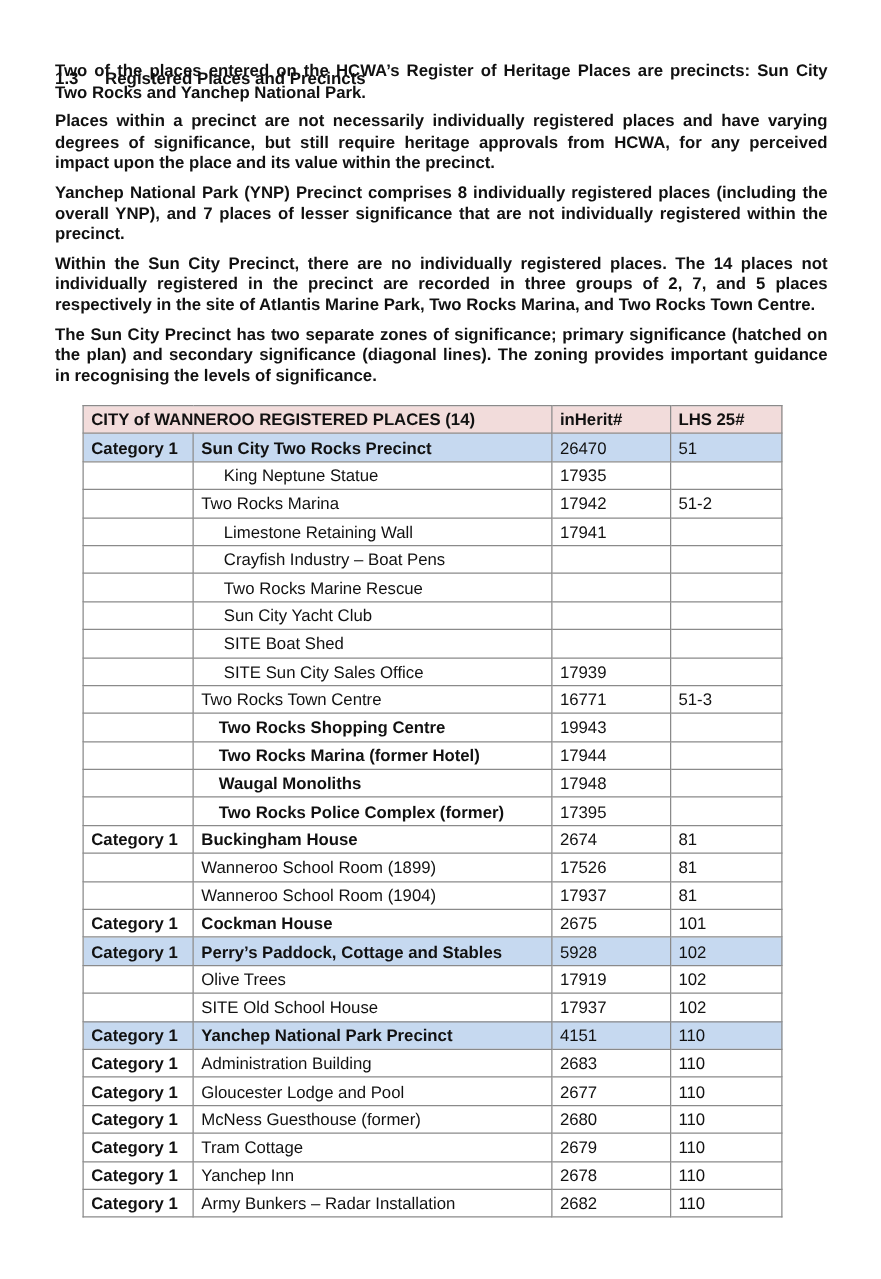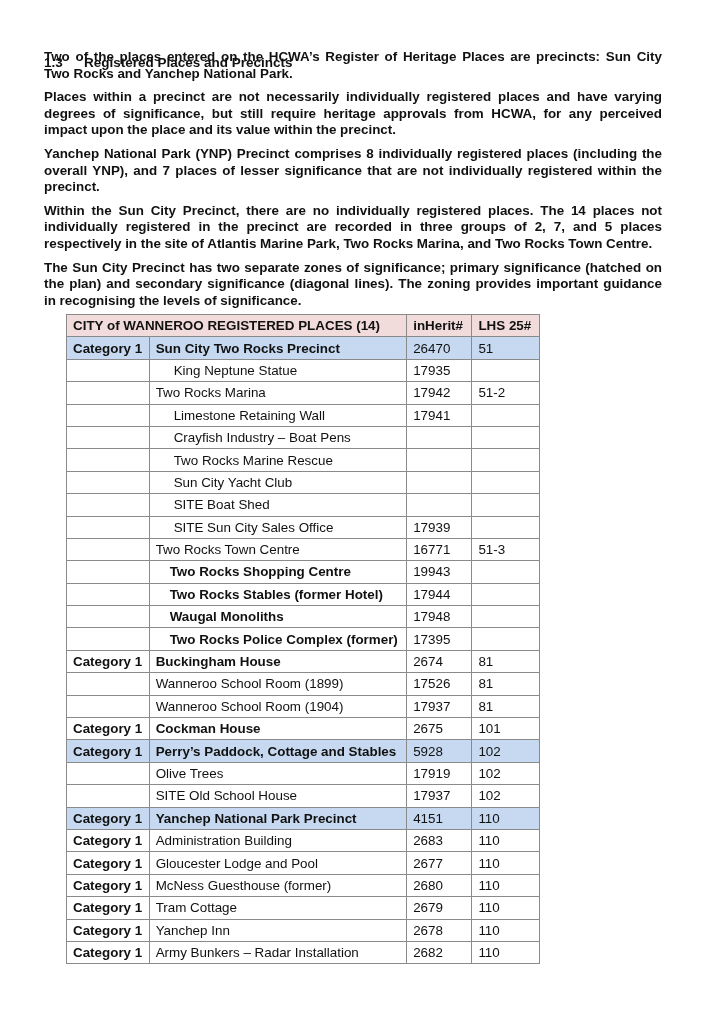--- a/index.html
+++ b/index.html
@@ -11,22 +11,22 @@
     position: absolute; left: 44px; top: 25px;
     font-size: 13.5px; font-weight: bold; display: flex; margin-top: 30px;
   }
   .heading .num { width: 40px; }
   .paras { position: absolute; left: 44px; top: 49px; width: 618px; font-weight: bold; }
   .paras p {
     margin: 0 0 7px 0; font-size: 13.4px; line-height: 16.6px;
     text-align: justify;
   }
   table.reg {
-    position: absolute; left: 66px; top: 314px;
-    border-collapse: collapse; width: 474px;
+    position: absolute; left: 66px; top: 324px;
+    border-collapse: collapse; width: 560px;
     font-size: 13.4px;
     border-radius: 13px;
   }
   table.reg td {
     border: 1px solid #8a8a8a; height: 21.4px; padding: 0 6px;
     vertical-align: middle; white-space: nowrap;
   }
   col.c1 { width: 89px; } col.c2 { width: 292px; }
   col.c3 { width: 100px; } col.c4 { width: 93px; }
   tr.hdr td { background: #f2dcdb; font-weight: bold; }
@@ -125,21 +125,21 @@
         <td>51-3</td>
       </tr>
       <tr>
         <td class="bold"></td>
         <td class="ind2">Two Rocks Shopping Centre</td>
         <td>19943</td>
         <td></td>
       </tr>
       <tr>
         <td class="bold"></td>
-        <td class="ind2">Two Rocks Stables (former Hotel)</td>
+        <td class="ind2">Two Rocks Marina (former Hotel)</td>
         <td>17944</td>
         <td></td>
       </tr>
       <tr>
         <td class="bold"></td>
         <td class="ind2">Waugal Monoliths</td>
         <td>17948</td>
         <td></td>
       </tr>
       <tr>

